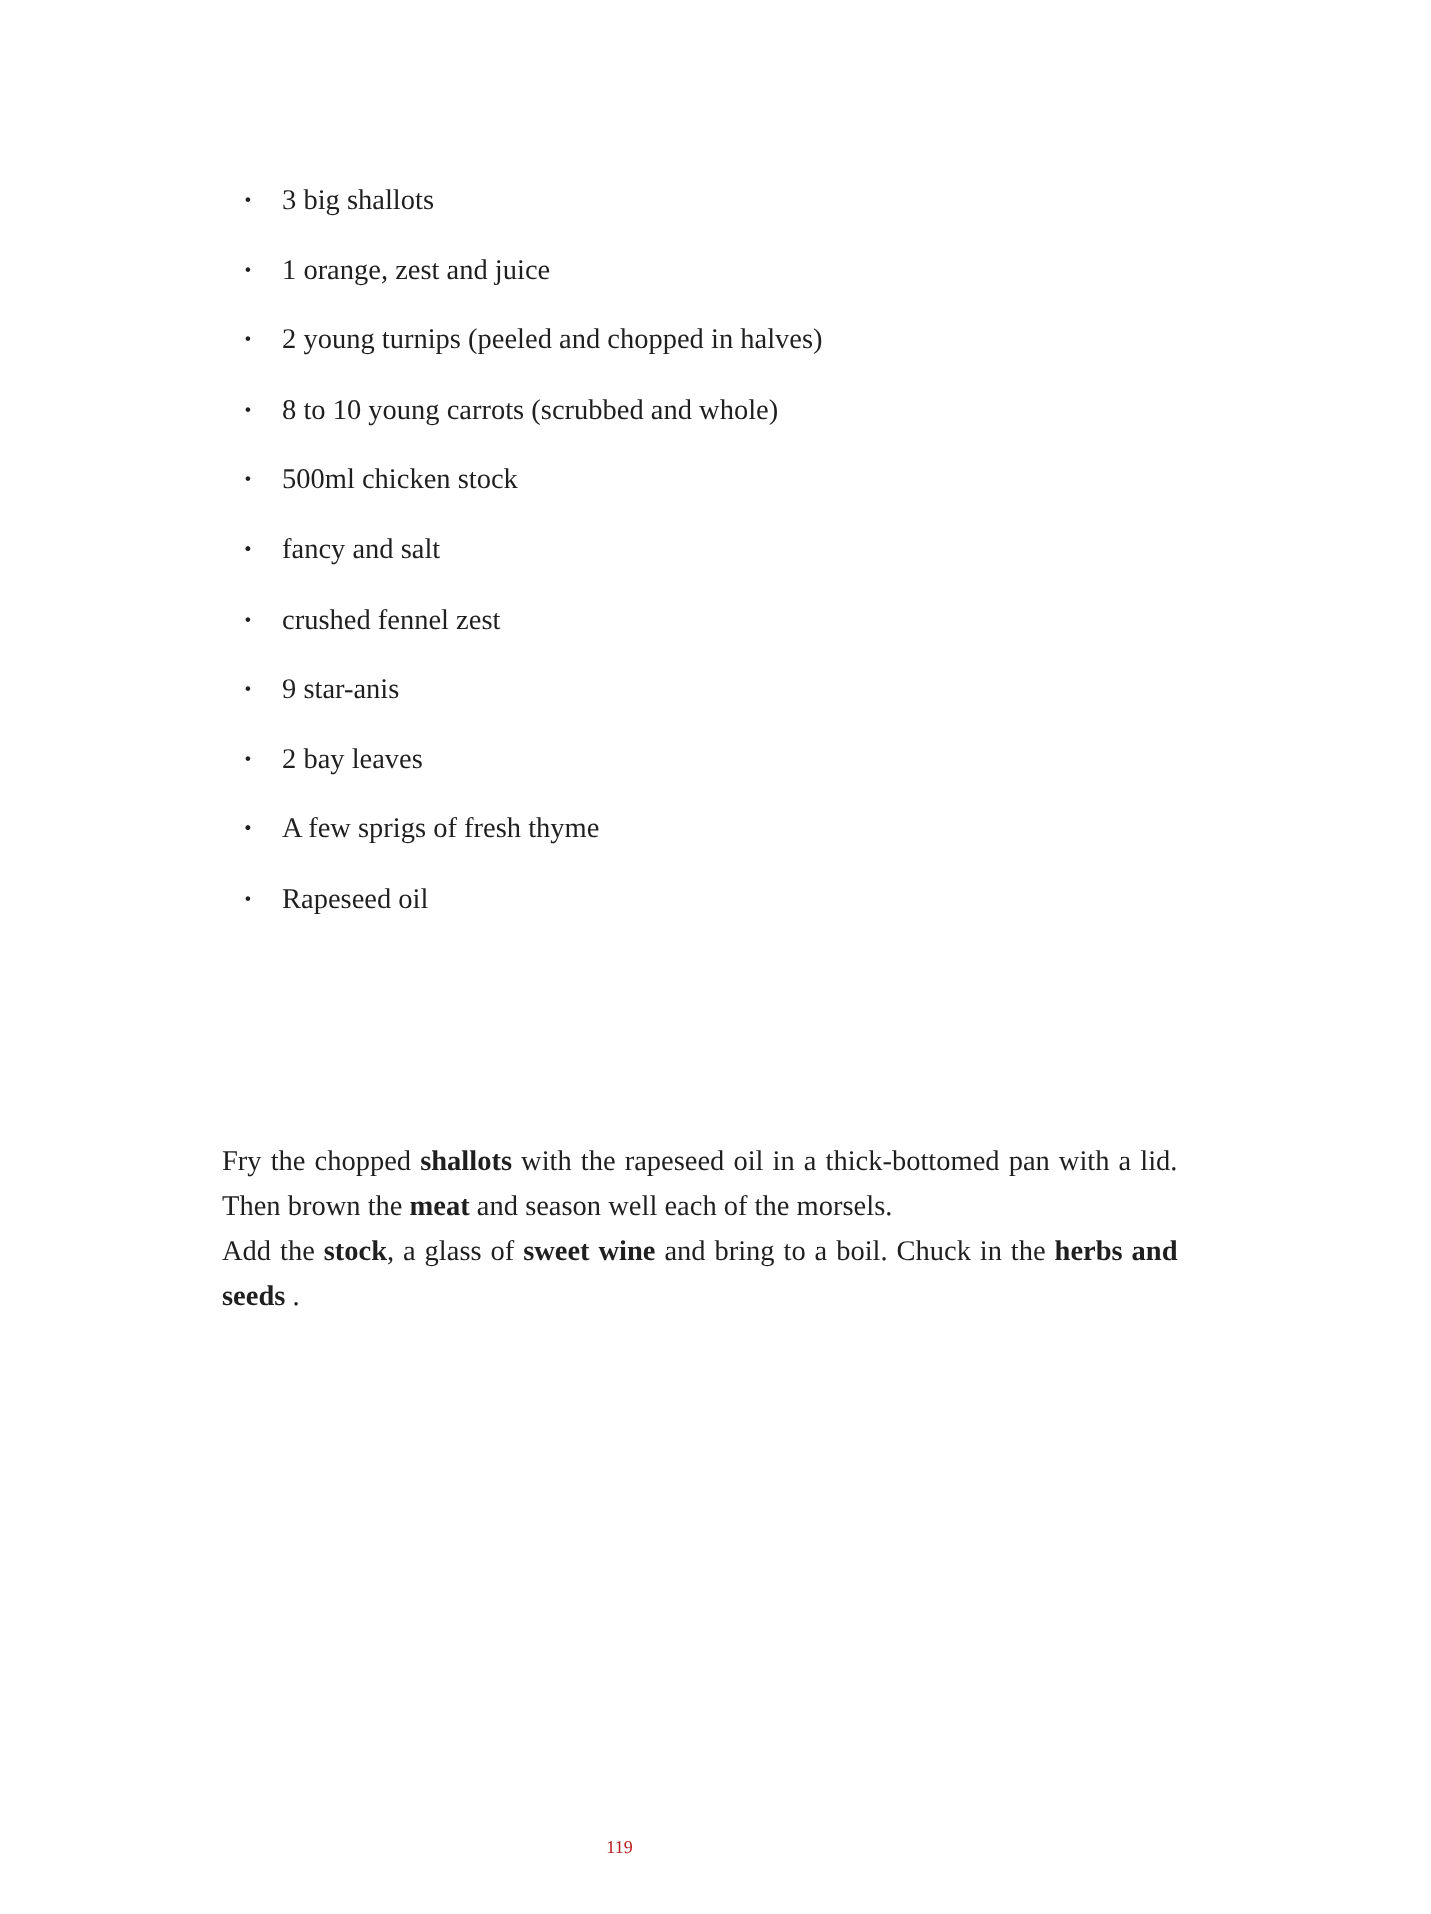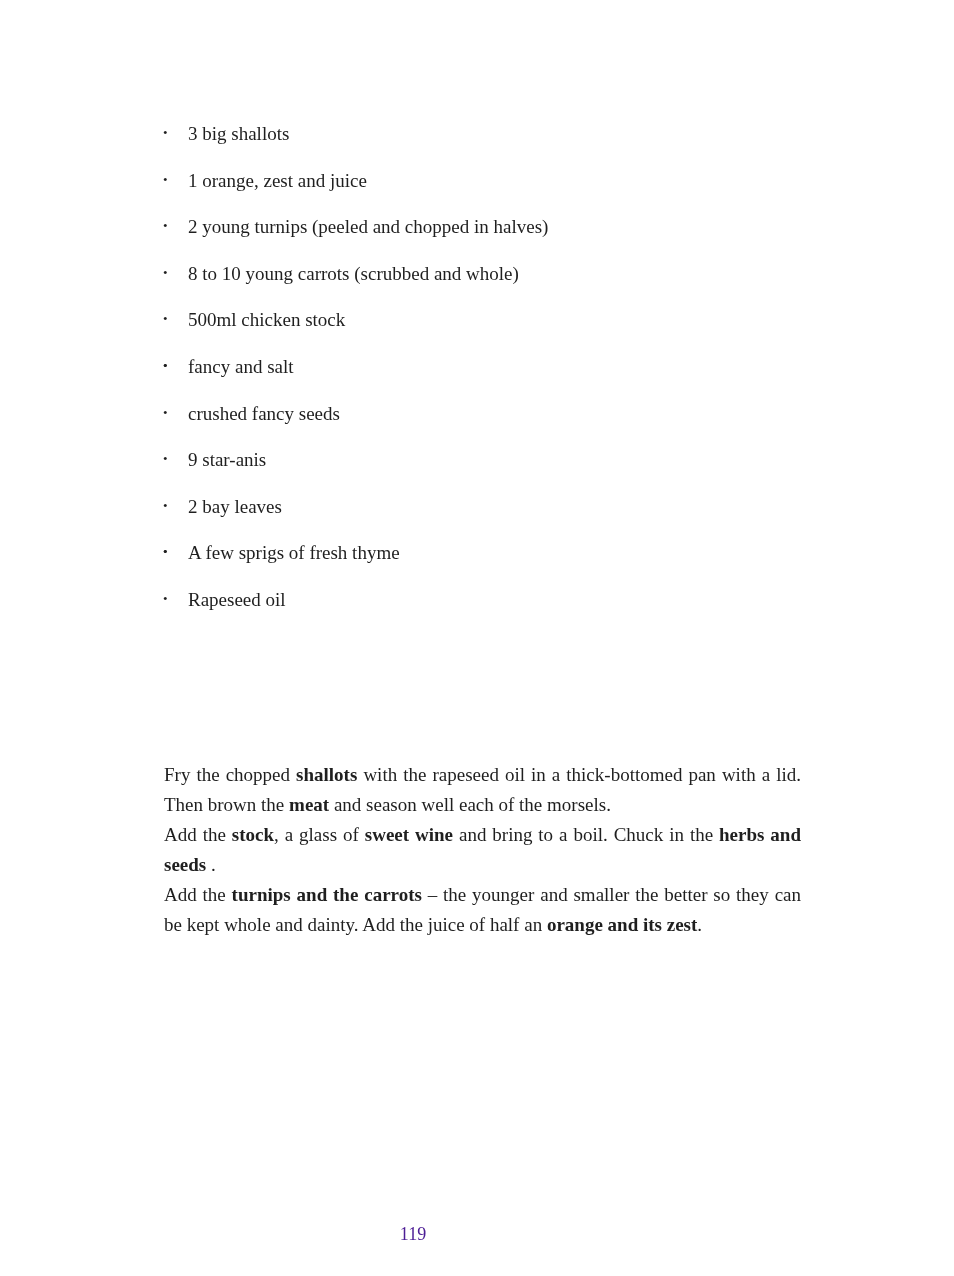--- a/index.html
+++ b/index.html
@@ -36,60 +36,59 @@
   .ingredients li .bullet {
     position: absolute;
     left: 3px;
     top: -1px;
     font-size: 13px;
     line-height: 23px;
   }
   .instructions {
     position: absolute;
     top: 760px;
-    left: 164px;
+    left: 148px;
     width: 637px;
     font-size: 19px;
     line-height: 30px;
     text-align: justify;
   }
   .instructions p {
     margin: 0;
   }
   .instructions b {
     font-weight: bold;
   }
   .page-number {
     position: absolute;
     top: 1224px;
     left: 0;
     width: 826px;
     text-align: center;
-    font-size: 18px;
-    color: #4c1d95;
+    font-size: 12px;
+    color: #b91c1c;
   }
 </style>
 </head>
 <body>
 
 <div class="page">
   <ul class="ingredients">
       <li><span class="bullet">•</span><span>3 big shallots</span></li>
       <li><span class="bullet">•</span><span>1 orange, zest and juice</span></li>
       <li><span class="bullet">•</span><span>2 young turnips (peeled and chopped in halves)</span></li>
       <li><span class="bullet">•</span><span>8 to 10 young carrots (scrubbed and whole)</span></li>
       <li><span class="bullet">•</span><span>500ml chicken stock</span></li>
       <li><span class="bullet">•</span></li>
       <li><span class="bullet">•</span><span>fancy and salt</span></li>
-      <li><span class="bullet">•</span><span>crushed fancy seeds</span></li>
+      <li><span class="bullet">•</span><span>crushed fennel zest</span></li>
       <li><span class="bullet">•</span><span>9 star-anis</span></li>
       <li><span class="bullet">•</span><span>2 bay leaves</span></li>
       <li><span class="bullet">•</span></li>
       <li><span class="bullet">•</span><span>A few sprigs of fresh thyme</span></li>
       <li><span class="bullet">•</span><span>Rapeseed oil</span></li>
     </ul>
   <div class="instructions">
       <p><span>Fry the chopped </span><b>shallots</b><span> with the rapeseed oil in a thick-bottomed pan with a lid. Then brown the </span><b>meat</b><span> and season well each of the morsels.</span></p>
       <p><span>Add the </span><b>stock</b><span>, a glass of </span><b>sweet wine</b><span> and bring to a boil. Chuck in the </span><b>herbs and seeds</b><span> .</span></p>
-      <p><span>Add the </span><b>turnips and the carrots</b><span> – the younger and smaller the better so they can be kept whole and dainty. Add the juice of half an </span><b>orange and its zest</b><span>.</span></p>
     </div>
   <div class="page-number">119</div>
 </div>
 
 </body></html>

